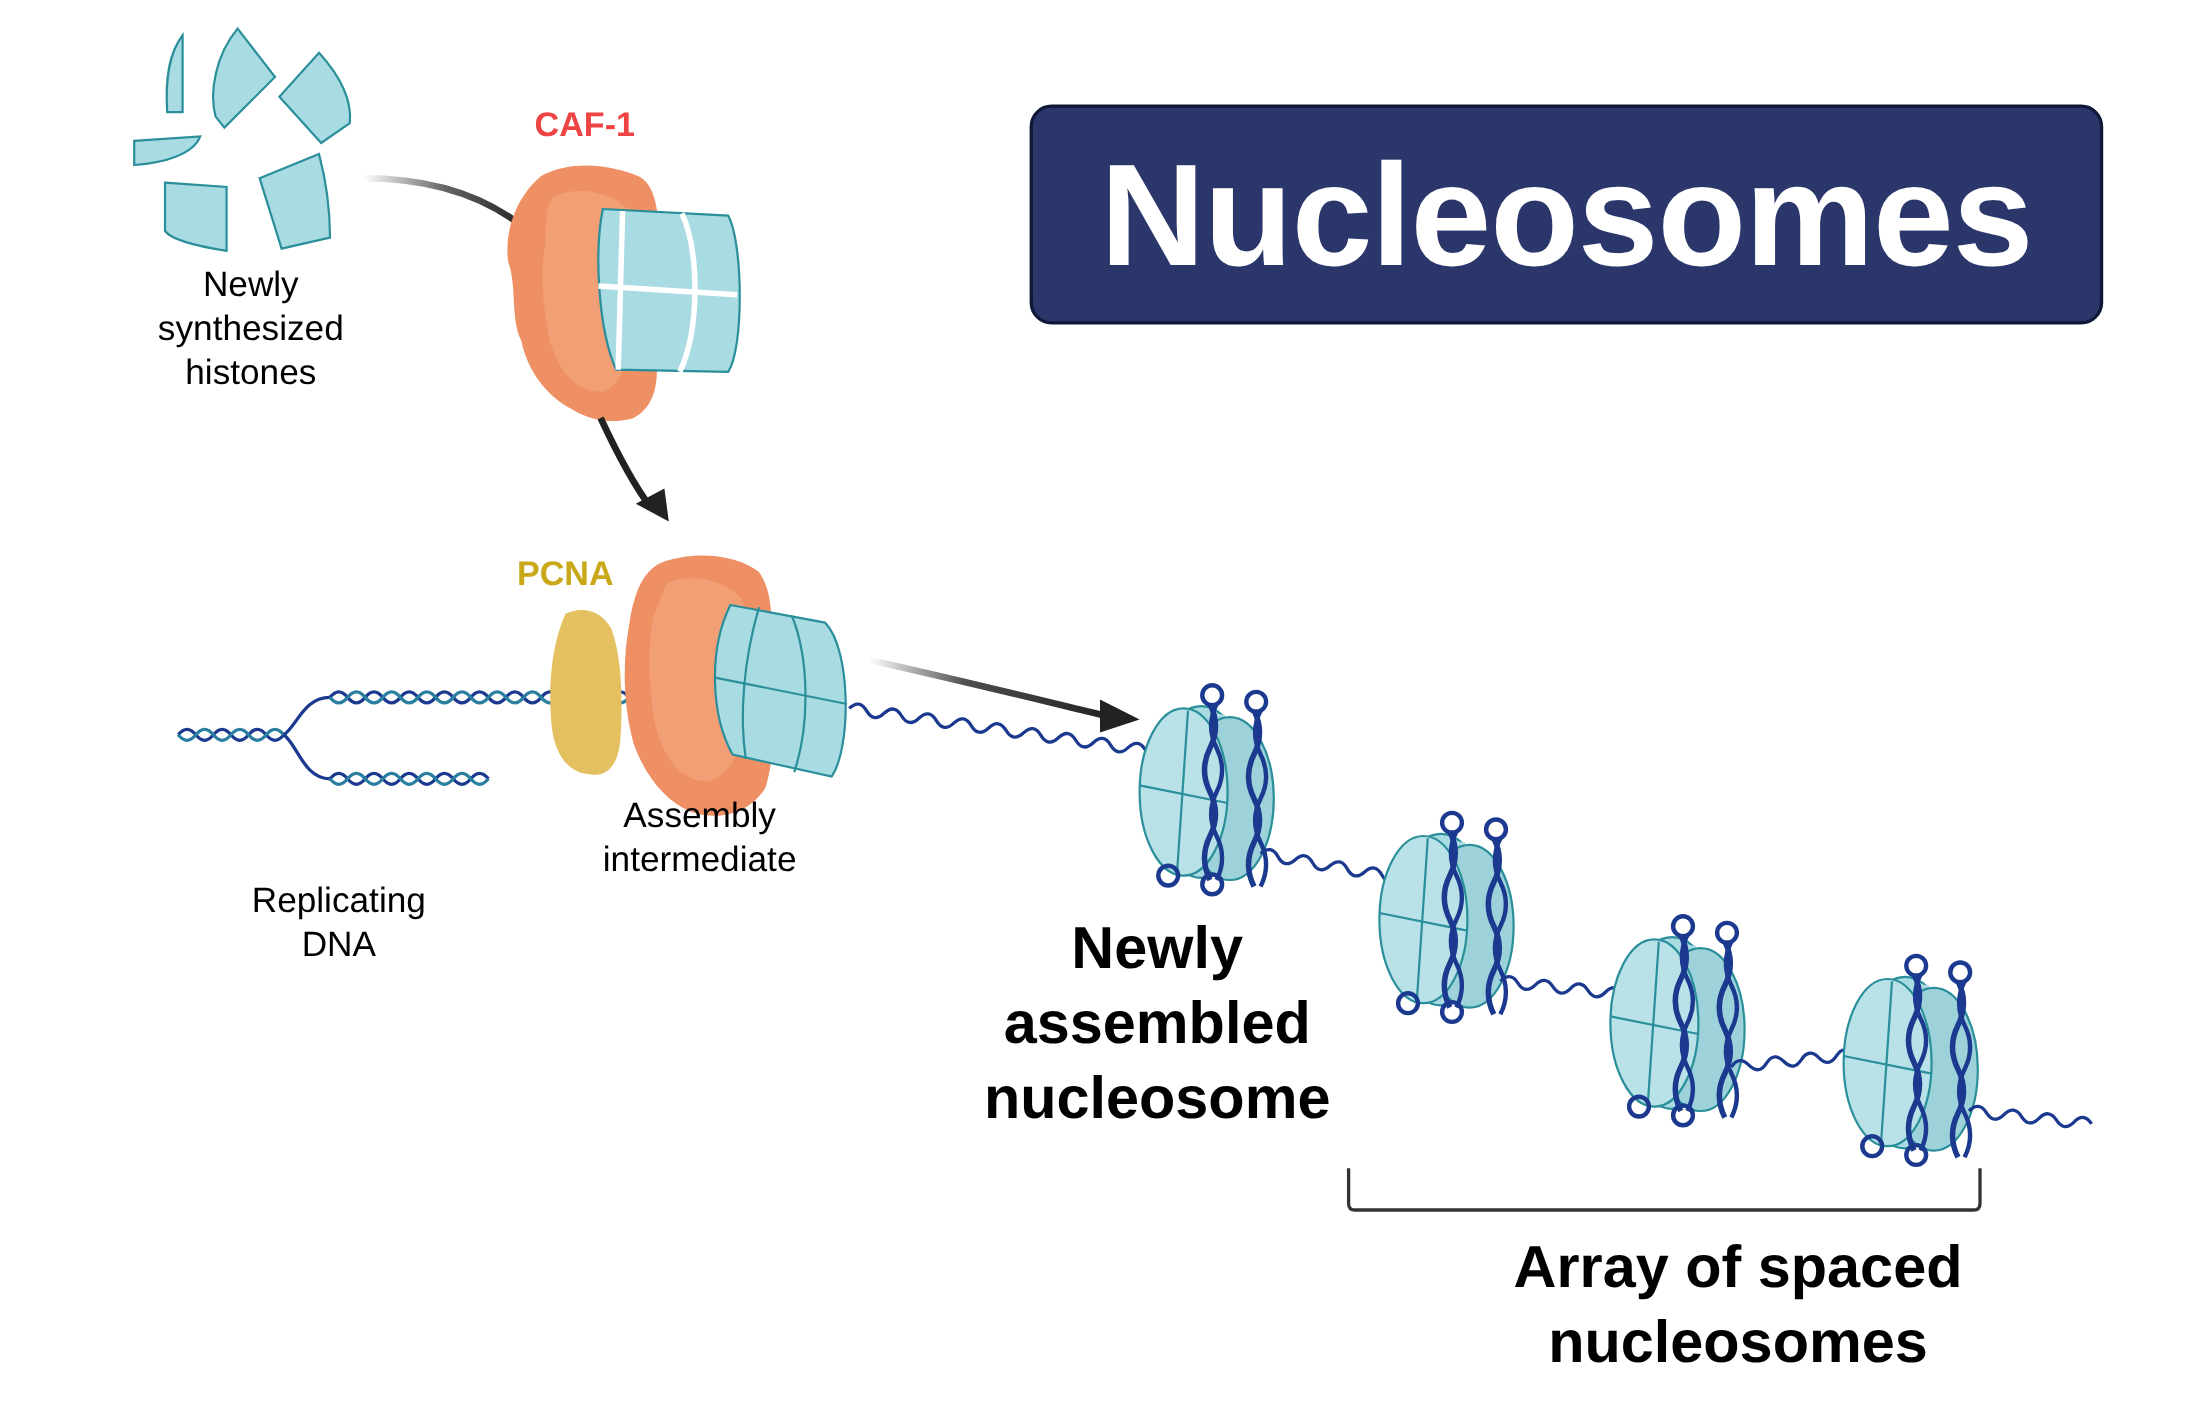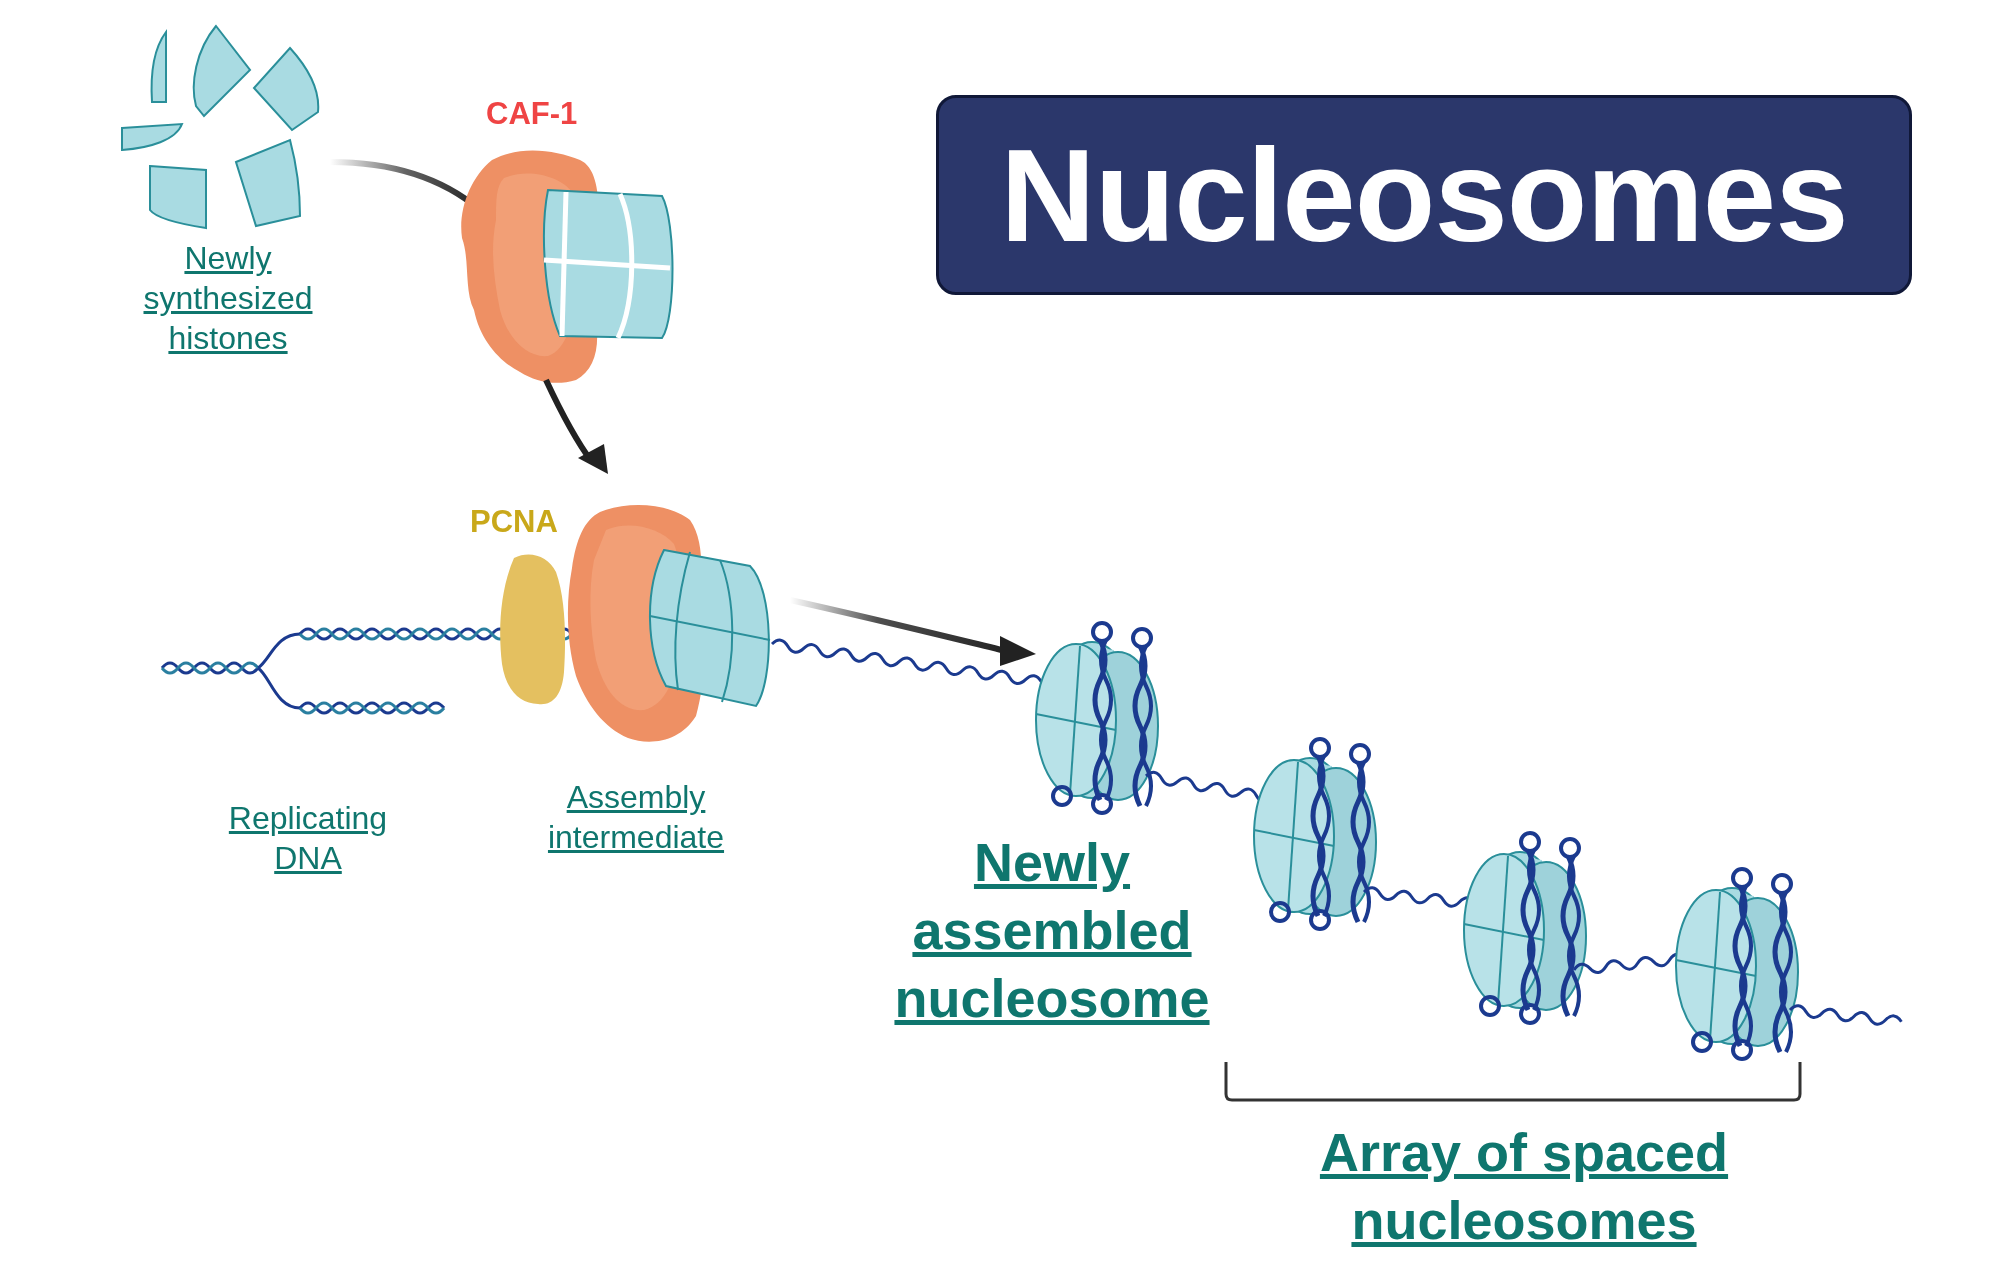--- a/index.html
+++ b/index.html
@@ -1,19 +1,19 @@
 <!DOCTYPE html>
 <html><head>
 <meta charset="utf-8">
 <style>
   html, body { margin:0; padding:0; background:#ffffff; }
   body { width:2000px; height:1280px; position:relative; overflow:hidden;
          font-family:"Liberation Sans", sans-serif; }
   svg#scene { position:absolute; left:0; top:0; width:2000px; height:1280px; }
-  .lbl { position:absolute; text-align:center; color:#0f766e; white-space:pre-line;text-decoration:underline; }
+  .lbl { position:absolute; text-align:center; color:#000000; white-space:pre-line; }
   .reg { font-size:32px; line-height:40px; font-family:"Liberation Sans", sans-serif; }
   .bold { font-weight:bold; font-size:54px; line-height:68px; font-family:"Liberation Sans", sans-serif; }
   .prot { position:absolute; font-weight:bold; font-size:31px; }
   #title-box { position:absolute; left:936px; top:95px; width:976px; height:200px;
                border-radius:20px; border:3px solid #101838; box-sizing:border-box;
                display:flex; align-items:center; justify-content:center; }
   #title-text { color:#fff; font-weight:bold; font-size:132px; letter-spacing:-1px; }
 </style>
 </head>
 <body>
@@ -119,19 +119,19 @@
   <span id="title-text">Nucleosomes</span>
 </div>
 
 <div class="lbl reg" style="left:118px; top:238px; width:220px;">Newly
 synthesized
 histones</div>
 <div class="prot" style="left:486px; top:96px; color:#ef4444;">CAF-1</div>
 <div class="prot" style="left:470px; top:504px; color:#c9a81a;">PCNA</div>
 <div class="lbl reg" style="left:198px; top:754px; width:220px;margin-top:44px;">Replicating
 DNA</div>
-<div class="lbl reg" style="left:526px; top:777px; width:220px;">Assembly
+<div class="lbl reg" style="left:526px; top:721px; width:220px;">Assembly
 intermediate</div>
 <div class="lbl bold" style="left:862px; top:828px; width:380px;">Newly
 assembled
 nucleosome</div>
-<div class="lbl bold" style="left:1244px; top:1118px; width:560px;text-align:center;">Array of spaced
+<div class="lbl bold" style="left:1300px; top:1118px; width:560px;text-align:center;">Array of spaced
 nucleosomes</div>
 
 </body></html>

